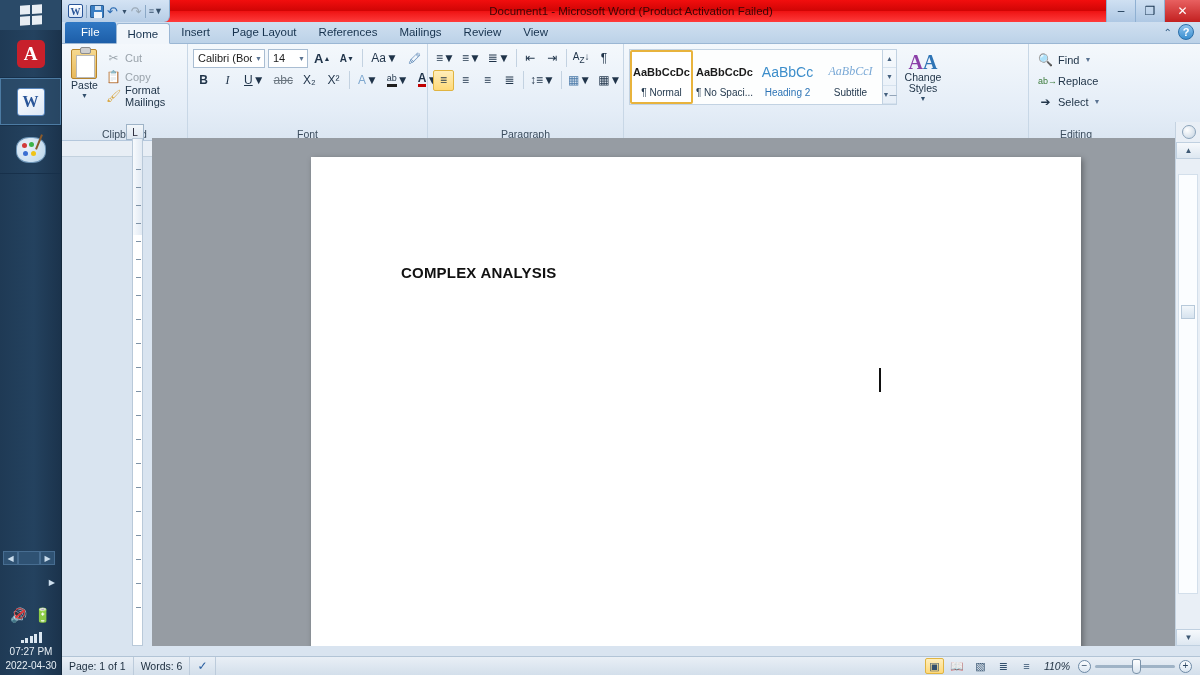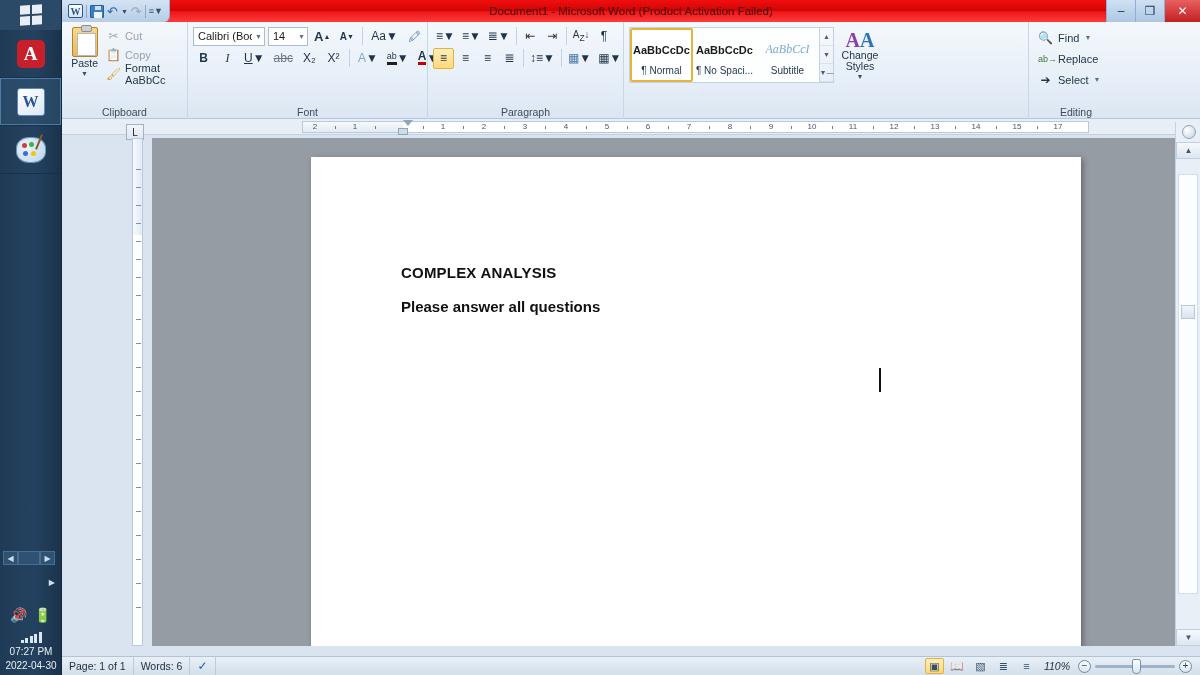--- a/index.html
+++ b/index.html
@@ -276,20 +276,34 @@
         <div class="qat-sep"></div>
         <span class="qat-more">≡▼</span>
       </div>
       <div class="wbtns">
         <div class="wbtn">–</div>
         <div class="wbtn">❐</div>
         <div class="wbtn close">✕</div>
       </div>
     </div>
 
+    <div class="tabstrip">
+      <div class="tab file">File</div>
+      <div class="tab active">Home</div>
+      <div class="tab">Insert</div>
+      <div class="tab">Page Layout</div>
+      <div class="tab">References</div>
+      <div class="tab">Mailings</div>
+      <div class="tab">Review</div>
+      <div class="tab">View</div>
+      <div class="helpbtns">
+        <span class="collapse-ic">⌃</span>
+        <span class="help-ic">?</span>
+      </div>
+    </div>
 
     <div class="ribbon">
 
       <div class="group" style="width:125px">
         <div class="grp-body">
           <div class="btn-big">
             <div class="clip-img"></div>
             <span>Paste</span>
             <span class="caretdn">▼</span>
           </div>
@@ -297,21 +311,21 @@
             <div class="sm-item">
               <span class="sm-ic">✂</span>
               <span>Cut</span>
             </div>
             <div class="sm-item">
               <span class="sm-ic">📋</span>
               <span>Copy</span>
             </div>
             <div class="sm-item enabled">
               <span class="sm-ic" style="color:#d9a43a">🖌</span>
-              <span>Format AaBbCc</span>
+              <span>Format Mailings</span>
             </div>
           </div>
         </div>
         <div class="grp-label">Clipboard</div>
       </div>
 
       <div class="group" style="width:240px">
         <div class="grp-body" style="flex-direction:column">
           <div class="fontrow">
             <div class="combo" style="width:72px">
@@ -442,20 +456,24 @@
       <div class="group" style="width:405px">
         <div class="grp-body styles-wrap">
           <div class="style-gallery">
             <div class="style-item sel">
               <div class="style-prev" style="font-weight:bold;font-size:11px">AaBbCcDc</div>
               <div class="style-name">¶ Normal</div>
             </div>
             <div class="style-item">
               <div class="style-prev" style="font-weight:bold;font-size:11px">AaBbCcDc</div>
               <div class="style-name">¶ No Spaci...</div>
+            </div>
+            <div class="style-item">
+              <div class="style-prev" style="color:#3d8ecb;font-size:14px">AaBbCc</div>
+              <div class="style-name" style="color:#2e74b5">Heading 2</div>
             </div>
             <div class="style-item">
               <div class="style-prev" style="color:#7aa9d6;font-style:italic;font-family:'Liberation Serif',serif;font-size:12px">AaBbCcI</div>
               <div class="style-name">Subtitle</div>
             </div>
           </div>
           <div class="gal-scroll">
             <div>▲</div>
             <div>▼</div>
             <div>▼―</div>
@@ -559,21 +577,20 @@
           <span class="vtick" style="top:396px"></span>
         <span class="vtick" style="top:420px"></span>
           <span class="vtick" style="top:444px"></span>
         <span class="vtick" style="top:468px"></span>
       </div>
     </div>
 
     <div class="docarea">
       <div class="page">
         <div class="doc-h1">COMPLEX ANALYSIS</div>
-        <div class="doc-h2">Please answer all questions</div>
         <div class="caret"></div>
       </div>
     </div>
 
     <div class="vscroll">
       <div class="obj-btn">
           <div class="obj-ball"></div>
         </div>
       <div class="vs-btn" style="position:absolute;top:20px">▲</div>
       <div class="vs-track">

